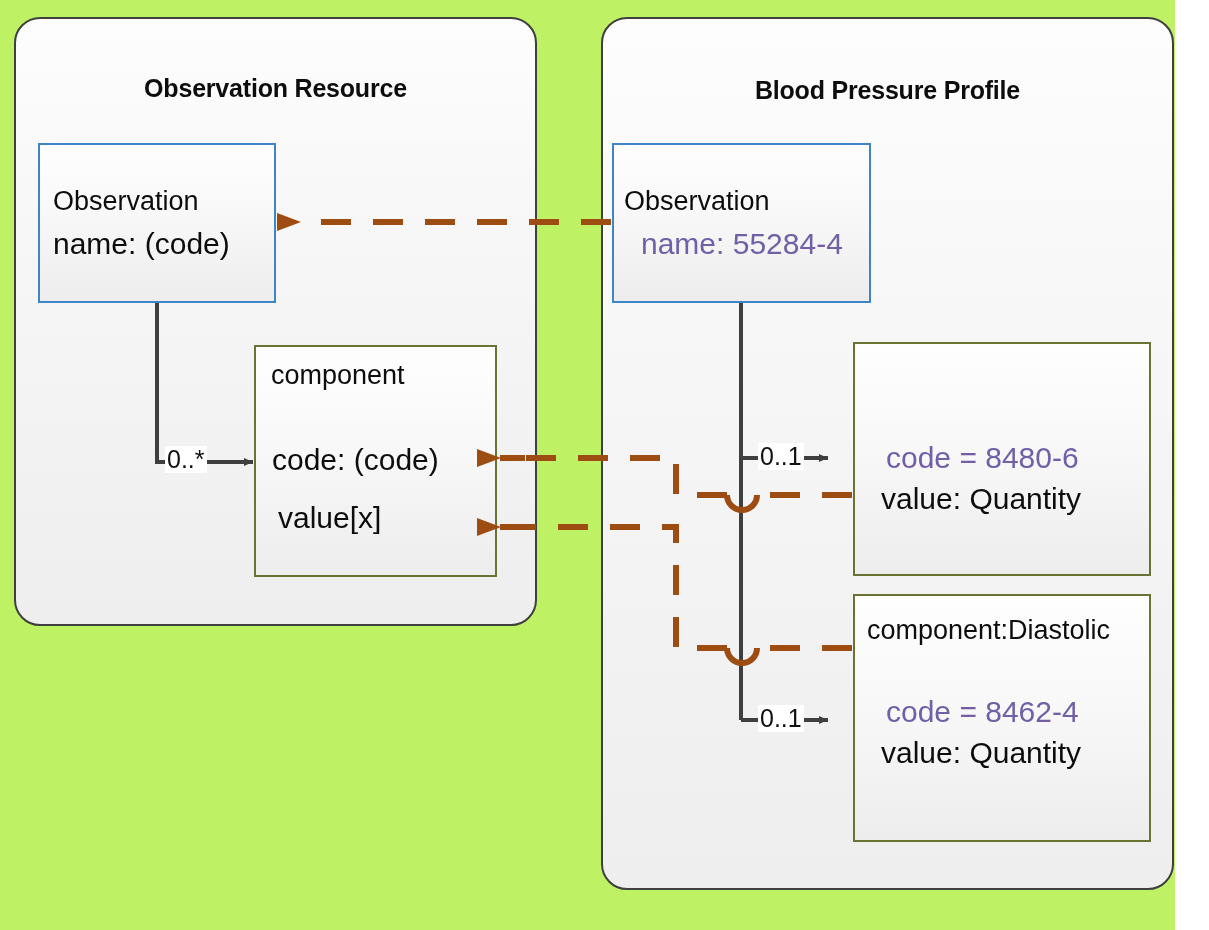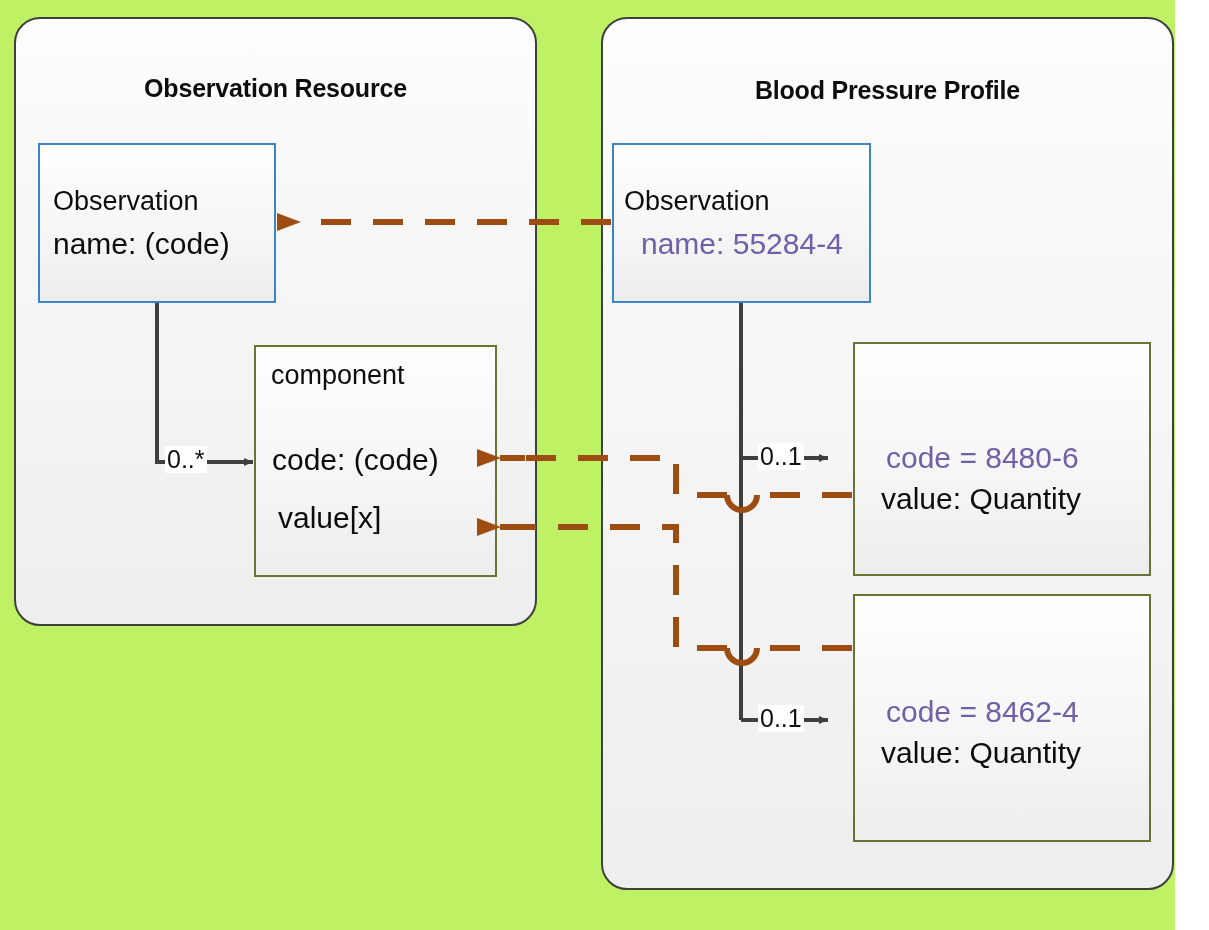--- a/index.html
+++ b/index.html
@@ -105,20 +105,21 @@
 
   <div class="uml-box blue" style="left:612px; top:143px; width:259px; height:160px;"></div>
   <div class="box-title" style="left:624px; top:188px;">Observation</div>
   <div class="box-line purple" style="left:641px; top:229px;text-align:right;">name: 55284-4</div>
 
   <div class="uml-box olive" style="left:853px; top:342px; width:298px; height:234px;"></div>
   <div class="box-line purple" style="left:886px; top:443px;">code = 8480-6</div>
   <div class="box-line" style="left:881px; top:484px;">value: Quantity</div>
 
   <div class="uml-box olive" style="left:853px; top:594px; width:298px; height:248px;"></div>
+  <div class="box-title" style="left:867px; top:617px;">component:Diastolic</div>
   <div class="box-line purple" style="left:886px; top:697px;">code = 8462-4</div>
   <div class="box-line" style="left:881px; top:738px;">value: Quantity</div>
 
   <svg class="overlay under" viewBox="0 0 1209 930">
     <defs>
       <marker id="arrow-dark" markerWidth="10" markerHeight="10" refX="9" refY="4" orient="auto" markerUnits="userSpaceOnUse">
         <path d="M0,0 L9,4 L0,8 z" fill="#3f3f3f"></path>
       </marker>
       <marker id="arrow-brown" markerWidth="26" markerHeight="26" refX="1" refY="9" orient="auto" markerUnits="userSpaceOnUse">
         <path d="M24,0 L0,9 L24,18 z" fill="#9d4c12"></path>

